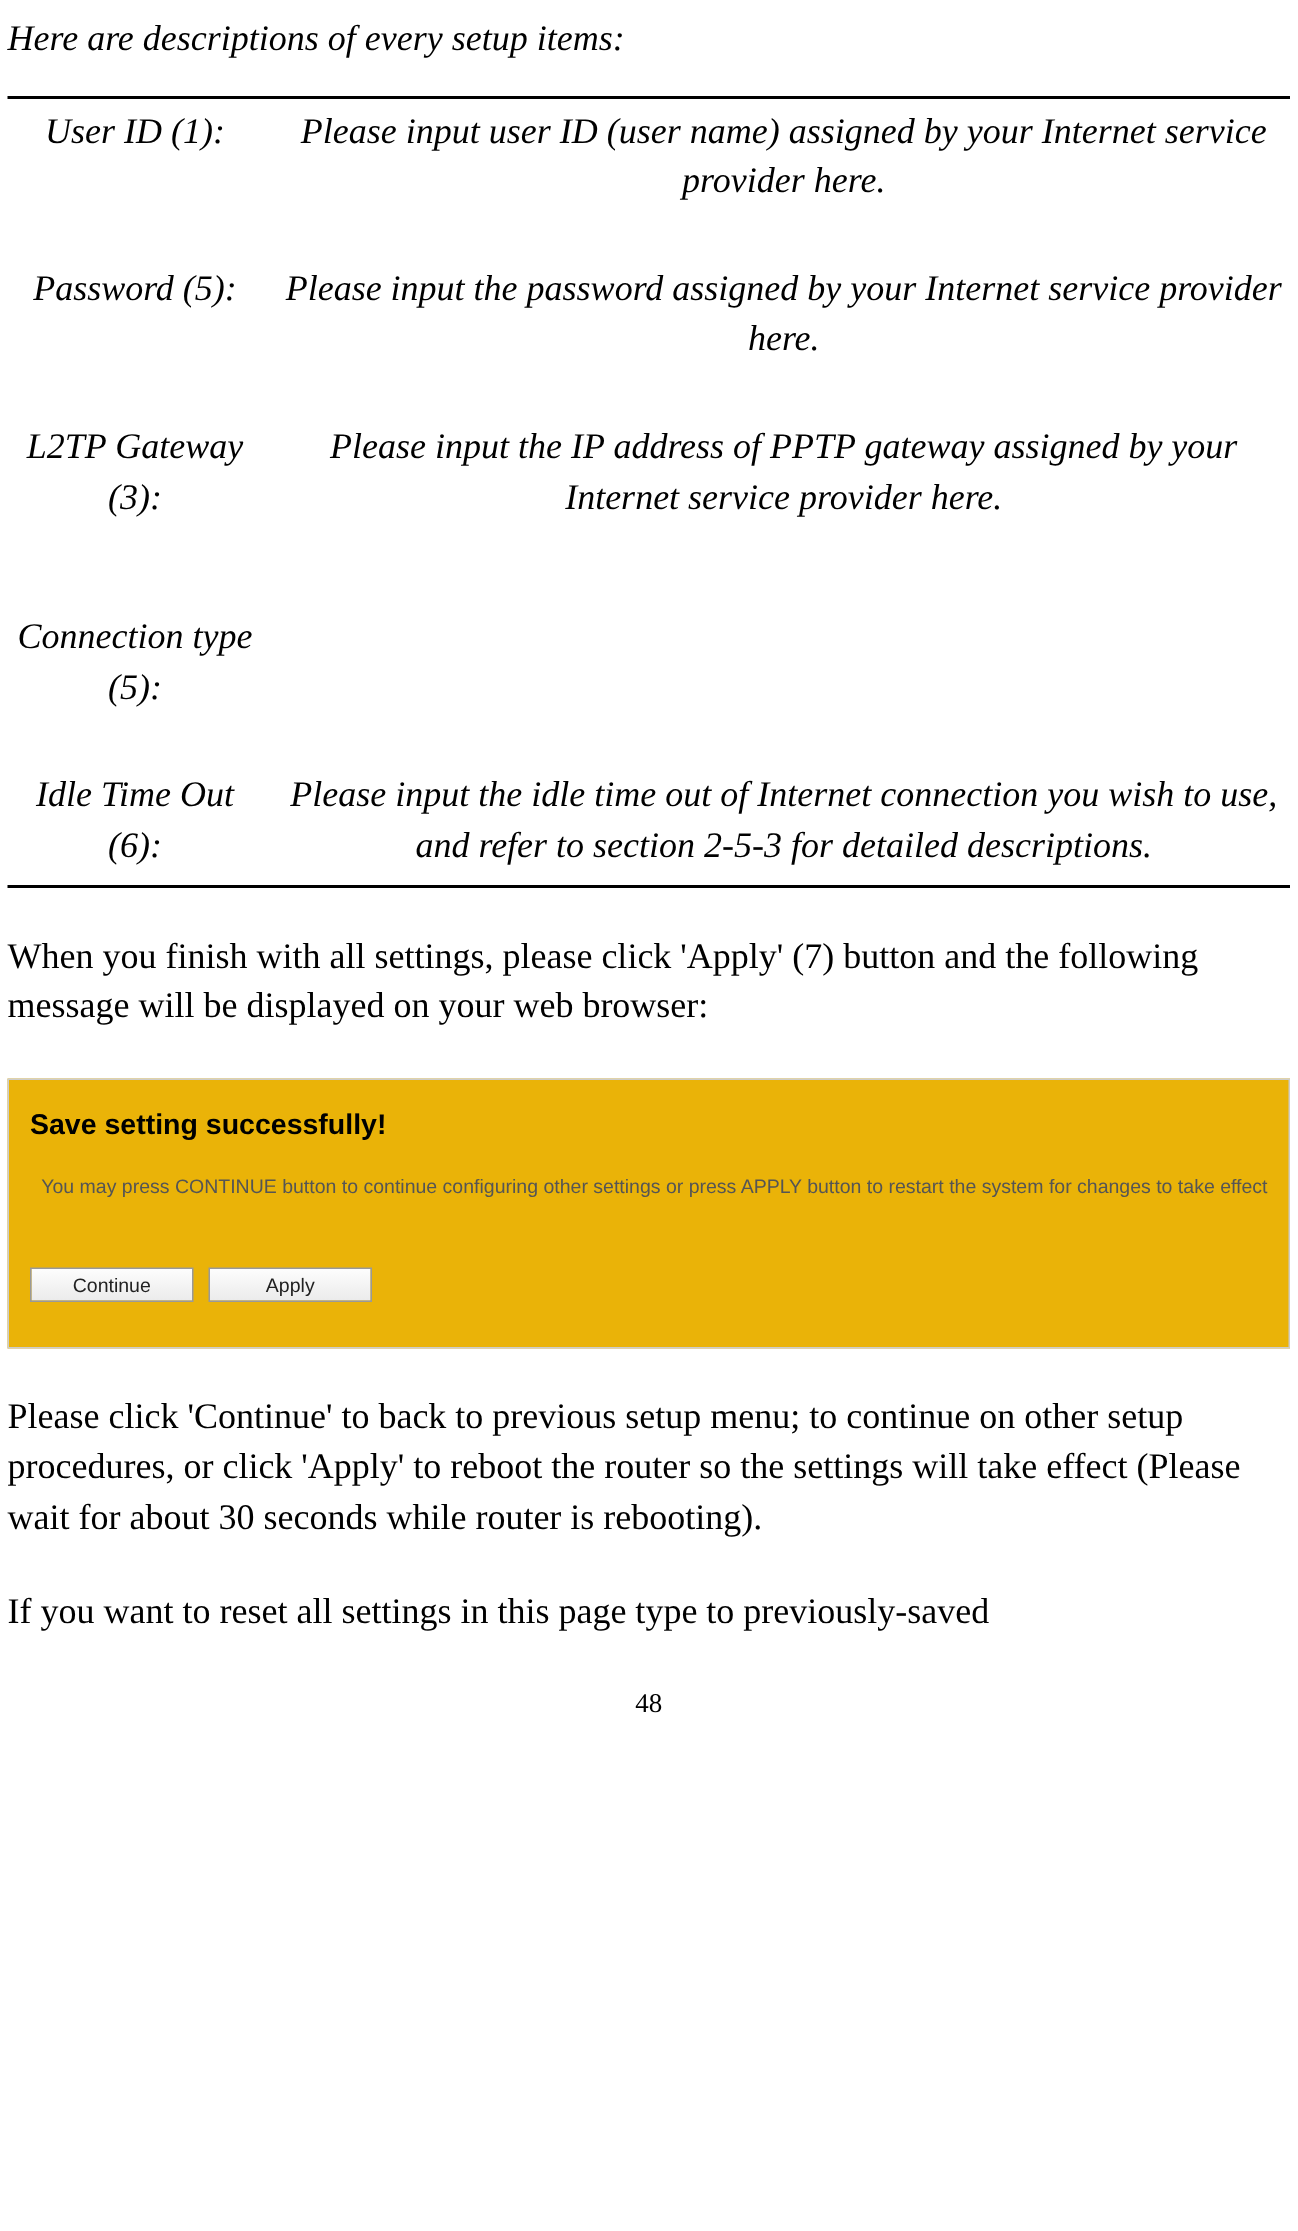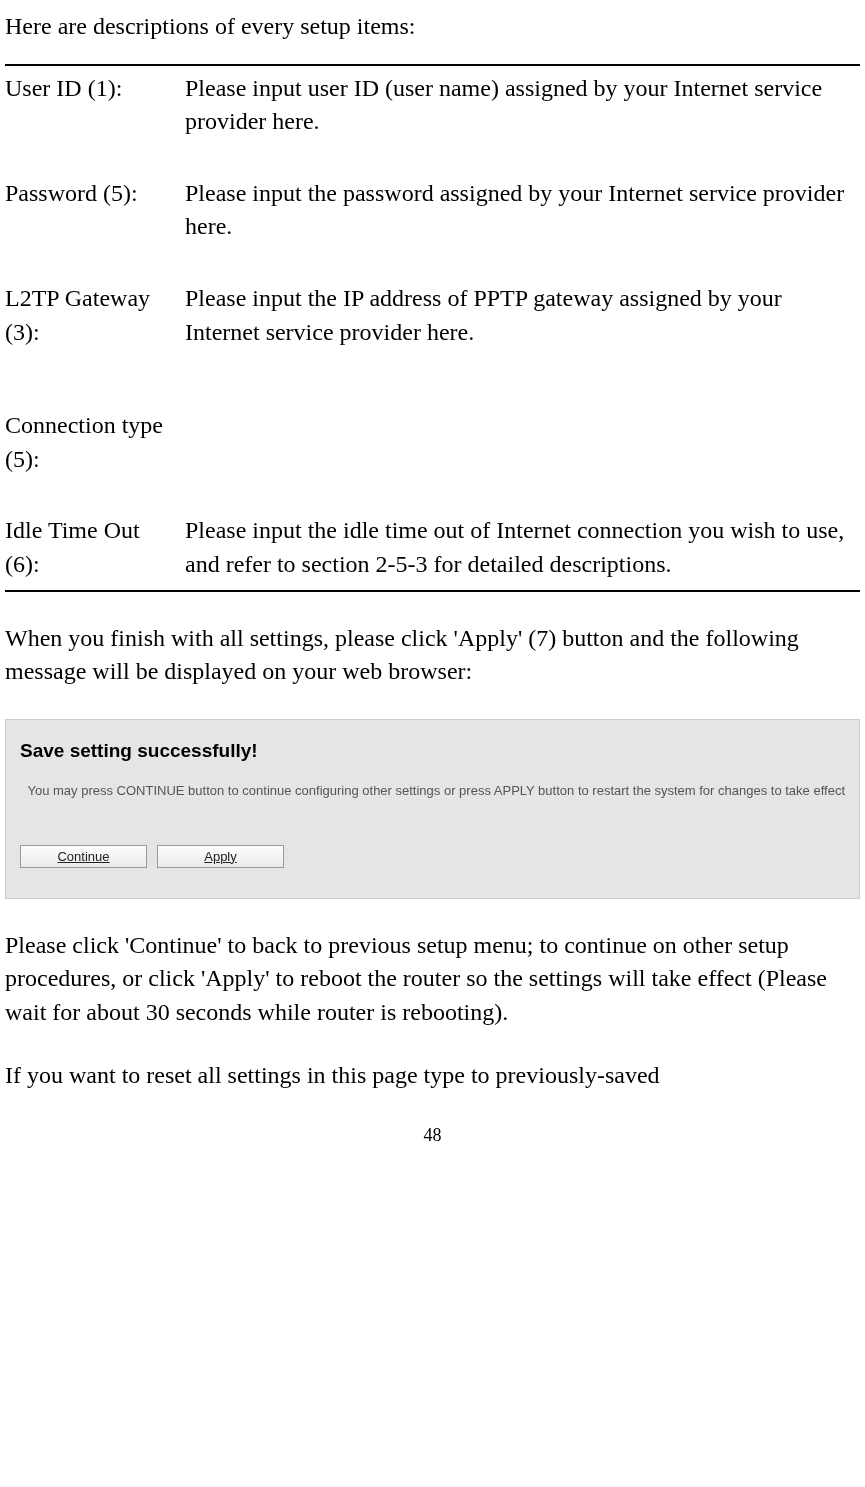--- a/index.html
+++ b/index.html
@@ -11,48 +11,51 @@
       font-family: Georgia, 'Times New Roman', serif;
       font-size: 24px;
       line-height: 1.4;
       color: #000;
       background: #fff;
       width: 865px;
       padding: 10px 5px;
     }
     .intro {
       margin-bottom: 20px;
+      font-style: italic;
     }
     .definitions {
       border-top: 2px solid #000;
       border-bottom: 2px solid #000;
       margin-bottom: 30px;
     }
     .def-row {
       display: flex;
+      font-style: italic;
       padding: 8px 0;
+      text-align: center;
     }
     .def-row.first {
       padding-top: 6px;
     }
     .def-term {
       flex: 0 0 180px;
       padding-right: 10px;
     }
     .def-desc {
       flex: 1;
     }
     .spacer {
       height: 22px;
     }
     .para {
       margin-bottom: 30px;
     }
     .dialog-box {
-      background: #e5e5e5;
+      background: #eab308;
       border: 1px solid #ccc;
       padding: 18px 14px 30px 14px;
       margin-bottom: 30px;
       font-family: Arial, Helvetica, sans-serif;
     }
     .dialog-title {
       font-size: 19px;
       font-weight: bold;
       color: #000;
       margin-bottom: 18px;
@@ -67,27 +70,26 @@
     }
     .dialog-buttons {
       display: flex;
       gap: 10px;
     }
     .dialog-btn {
       background: linear-gradient(to bottom, #fdfdfd, #ebebeb);
       border: 1px solid #999;
       border-radius: 0;
       padding: 3px 0;
-      width: 127px;
+      width: 109px;
       font-family: Arial, Helvetica, sans-serif;
       font-size: 13px;
       text-align: center;
       color: #222;
       cursor: pointer;
-      text-decoration: underline;
     }
     .page-number {
       text-align: center;
       font-size: 18px;
       font-family: 'Times New Roman', serif;
     }
   </style>
 </head>
 <body>
 

